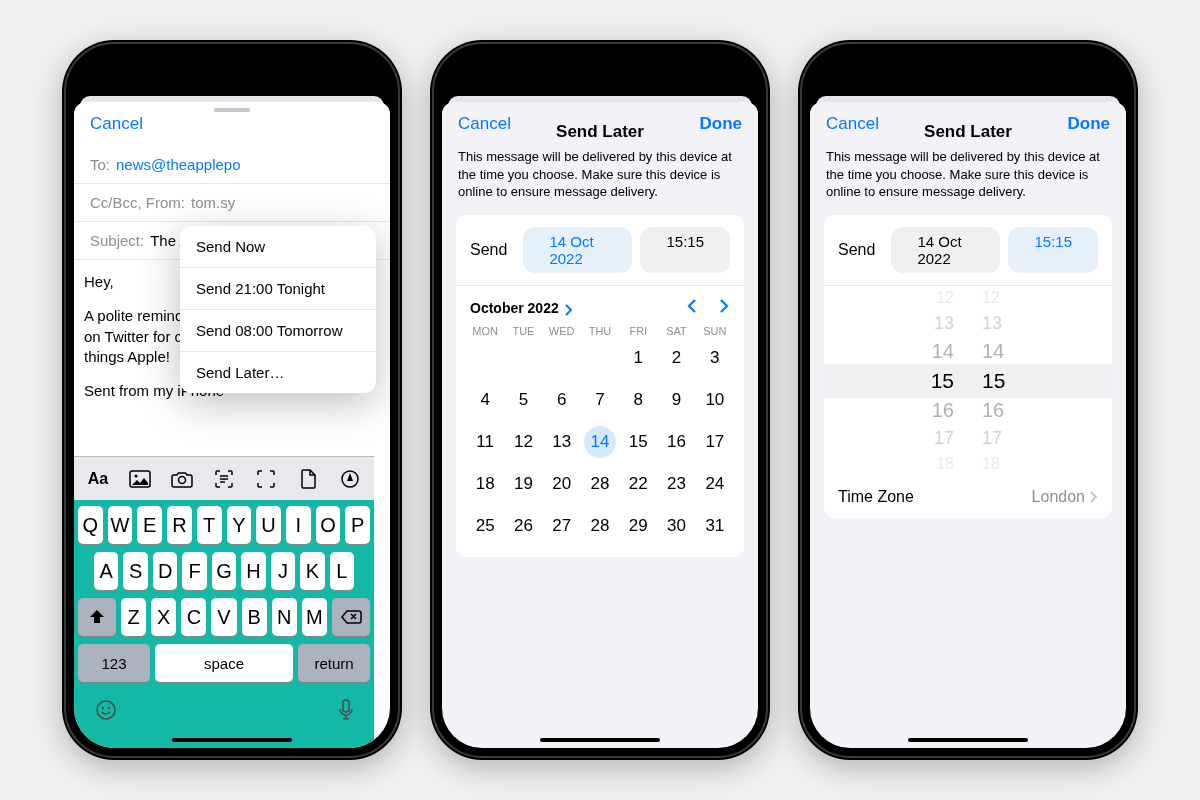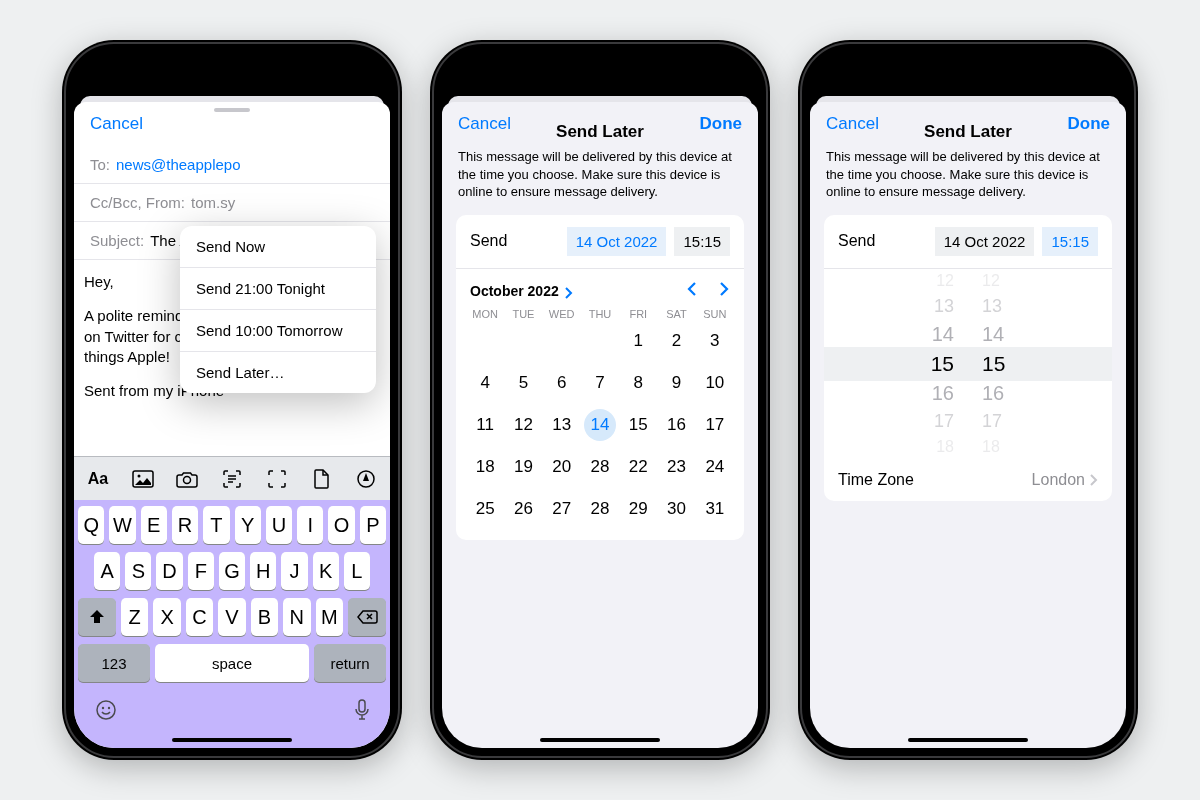--- a/index.html
+++ b/index.html
@@ -46,21 +46,21 @@
   .field-val.black{color:#000;}
   .body-text{padding:12px 10px;font-size:15px;line-height:1.35;}
   .body-text p{margin-bottom:14px;}
 
   
   .context-menu{position:absolute;top:124px;right:14px;width:196px;background:#fff;border-radius:12px;box-shadow:0 10px 40px rgba(0,0,0,.25);overflow:hidden;z-index:30;}
   .menu-item{padding:12px 16px;font-size:15px;border-bottom:1px solid #e5e5ea;}
   .menu-item:last-child{border-bottom:none;}
 
   
-  .keyboard{position:absolute;bottom:0;left:0;right:0;background:#c4b5fd;padding-bottom:22px;}
+  .keyboard{position:absolute;bottom:0;left:0;right:16px;background:#14b8a6;padding-bottom:22px;}
   .kb-toolbar{height:44px;display:flex;align-items:center;justify-content:space-between;padding:0 10px;background:#e7e9ec;border-top:1px solid #b8bbc0;}
   .kb-tool{width:28px;height:28px;display:flex;align-items:center;justify-content:center;color:#000;}
   .kb-rows{padding:6px 4px 4px;}
   .kb-row{display:flex;gap:5px;margin-bottom:8px;justify-content:center;}
   .key{background:#fff;border-radius:5px;height:38px;flex:1;display:flex;align-items:center;justify-content:center;font-size:20px;box-shadow:0 1px 0 var(--key-shadow);}
   .key.special{background:#adb3bc;font-size:14px;}
   .key.shift{flex:0 0 38px;}
   .key.del{flex:0 0 38px;}
   .kb-row.r2{padding:0 16px;}
   .kb-row.bottom .key{font-size:15px;}
@@ -69,21 +69,21 @@
   .kb-row.bottom .key.return{flex:0 0 72px;}
   .kb-footer{display:flex;justify-content:space-between;padding:4px 20px 0;}
 
   
   .sheet.gray{background:var(--ios-bg);}
   .explain{padding:2px 16px 14px;font-size:13px;line-height:1.35;color:#000;}
   .card{margin:0 14px 14px;background:#fff;border-radius:10px;overflow:hidden;}
   .card-row{display:flex;align-items:center;justify-content:space-between;padding:12px 14px;font-size:16px;border-bottom:1px solid #e5e5ea;gap:16px;}
   .card-row:last-child{border-bottom:none;}
   .chips{display:flex;gap:8px;}
-  .chip{background:#eef0f2;border-radius:0;padding:6px 9px;font-size:15px;}
+  .chip{background:#eef0f2;border-radius:12px;padding:6px 26px;font-size:15px;}
   .chip.blue{color:var(--ios-blue);background:#e6f0fb;}
 
   
   .cal-header{display:flex;align-items:center;justify-content:space-between;padding:12px 14px 6px;}
   .cal-title{font-weight:600;font-size:14px;display:flex;align-items:flex-end;gap:4px;}
   .cal-nav{display:flex;gap:20px;}
   .cal-nav span{color:var(--ios-blue);font-size:18px;}
   .cal-dow{display:grid;grid-template-columns:repeat(7,1fr);padding:0 10px;font-size:11px;color:var(--ios-gray);text-align:center;}
   .cal-grid{display:grid;grid-template-columns:repeat(7,1fr);padding:4px 10px 14px;row-gap:8px;text-align:center;font-size:17px;}
   .cal-day{height:34px;display:flex;align-items:center;justify-content:center;}
@@ -151,21 +151,21 @@
       </div>
       <div class="body-text">
         <p>Hey,</p>
         <p>A polite reminder to follow @TheApplePost on Twitter for coverage and analysis on all things Apple!</p>
         <p>Sent from my iPhone</p>
       </div>
 
       <div class="context-menu">
         <div class="menu-item">Send Now</div>
         <div class="menu-item">Send 21:00 Tonight</div>
-        <div class="menu-item">Send 10:00 Tomorrow</div>
+        <div class="menu-item">Send 08:00 Tomorrow</div>
         <div class="menu-item">Send Later…</div>
       </div>
 
       <div class="keyboard">
         <div class="kb-toolbar">
           <div class="kb-tool">
               <span style="font-weight:600">Aa</span>
             </div>
           <div class="kb-tool">
               <svg width="22" height="18" viewBox="0 0 22 18">

